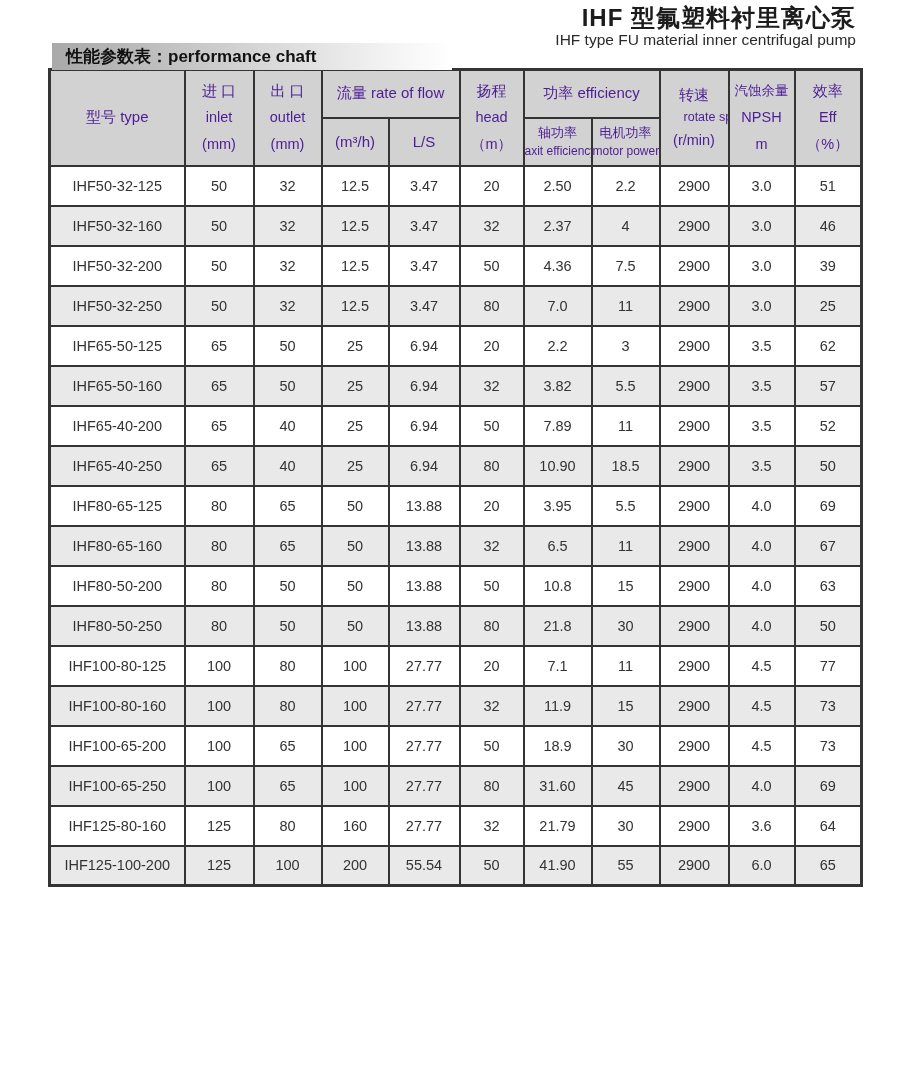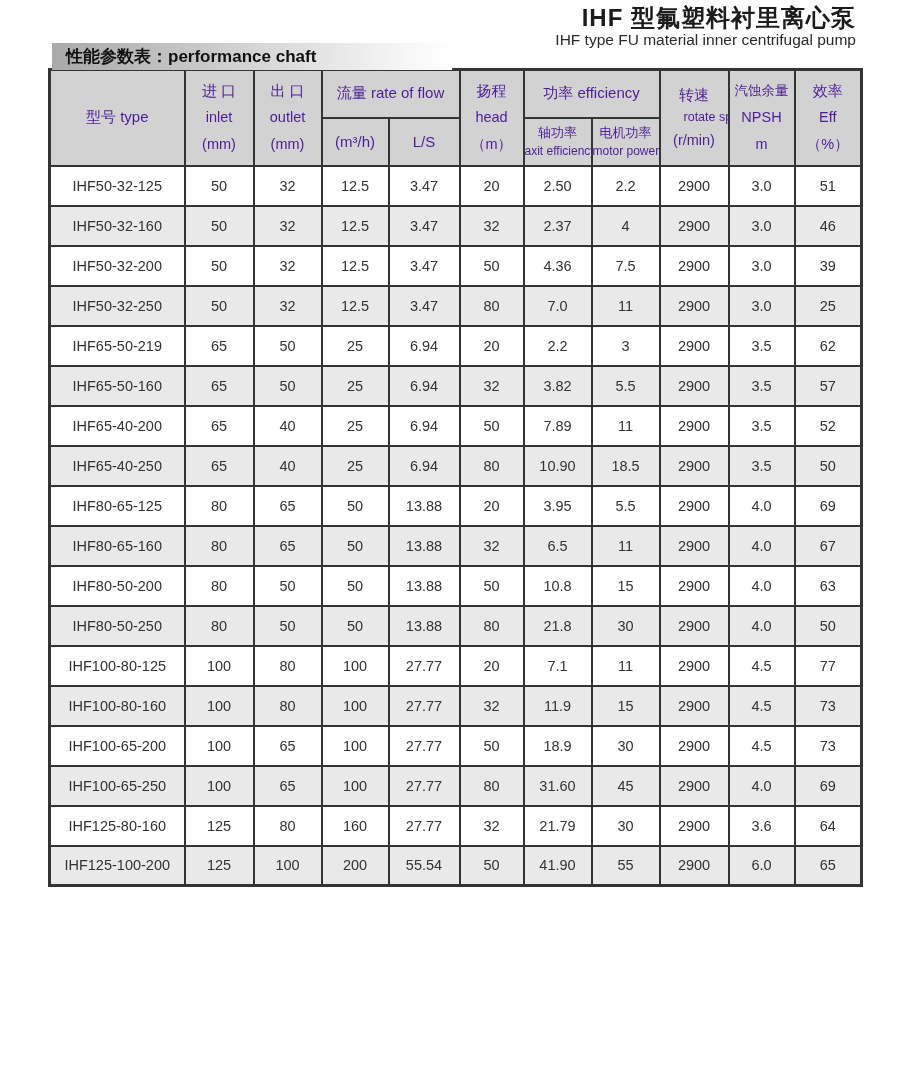--- a/index.html
+++ b/index.html
@@ -208,21 +208,21 @@
           <td>12.5</td>
           <td>3.47</td>
           <td>80</td>
           <td>7.0</td>
           <td>11</td>
           <td>2900</td>
           <td>3.0</td>
           <td>25</td>
         </tr>
         <tr>
-          <td class="c-type">IHF65-50-219</td>
+          <td class="c-type">IHF65-50-125</td>
           <td>65</td>
           <td>50</td>
           <td>25</td>
           <td>6.94</td>
           <td>20</td>
           <td>2.2</td>
           <td>3</td>
           <td>2900</td>
           <td>3.5</td>
           <td>62</td>

